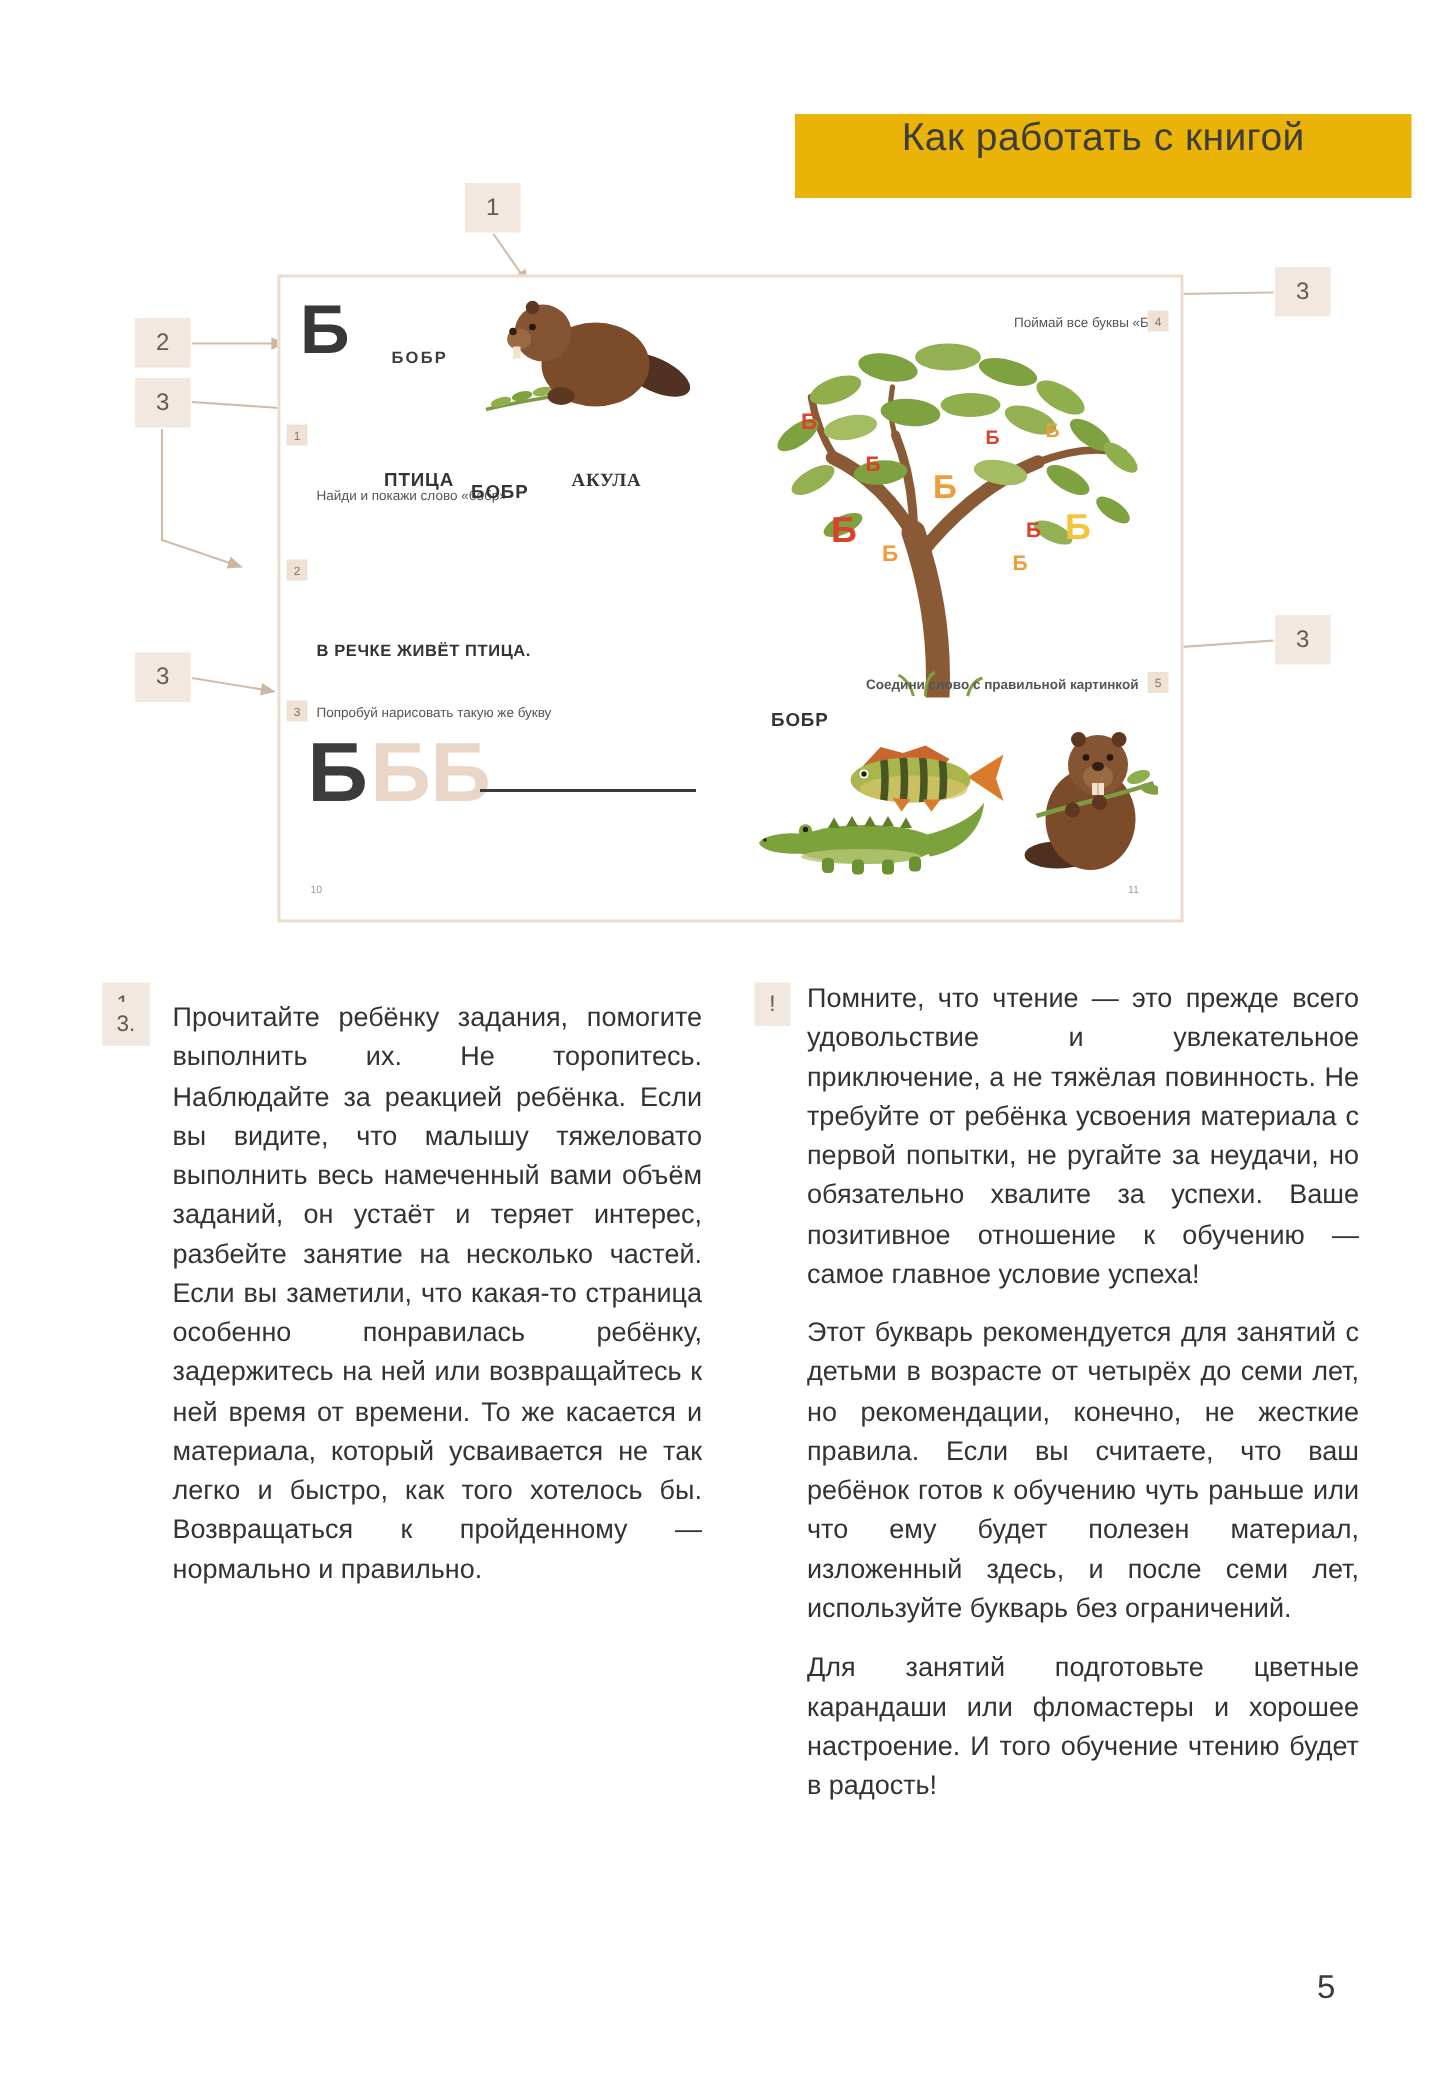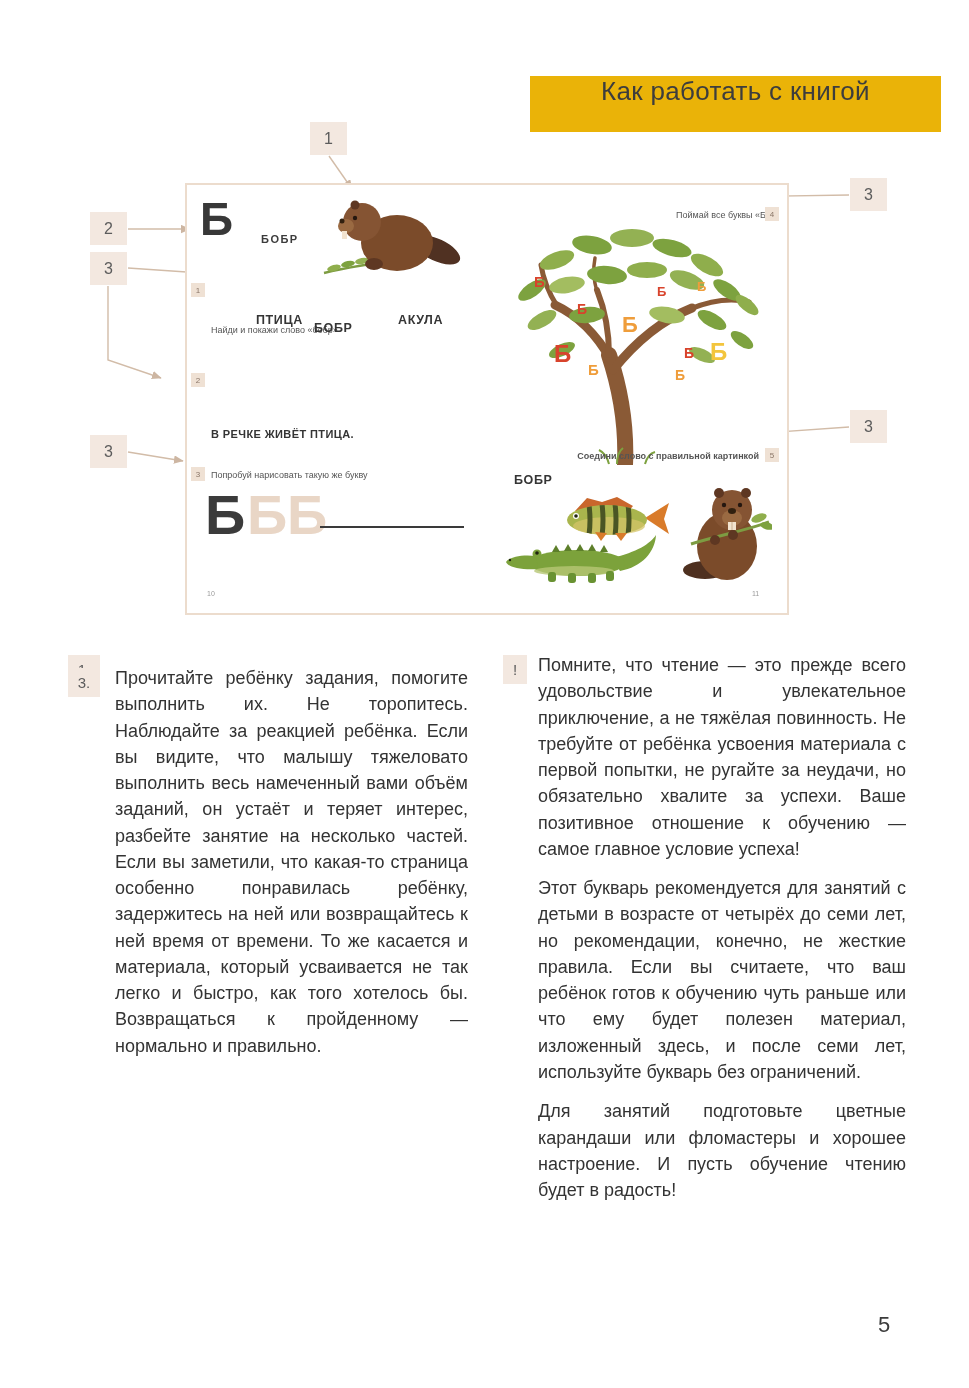--- a/index.html
+++ b/index.html
@@ -110,21 +110,21 @@
     <circle cx="20" cy="33" r="2.5" fill="#31200f"></circle>
     <rect x="20" y="43" width="5" height="8" fill="#f2e3cf"></rect>
     <ellipse cx="52" cy="76" rx="9" ry="6" fill="#5e3722"></ellipse>
   </svg>
 
   <div class="task-badge" style="left:4px; top:98px;">1</div>
   <div class="abs task-text" style="left:24px; top:100px;margin-top:39px;">Найди и покажи слово «бобр»</div>
 
   <div class="abs word-option" style="left:33px; top:128px;margin-left:36px;">ПТИЦА</div>
   <div class="abs word-option" style="left:127px; top:136px;">БОБР</div>
-  <div class="abs word-option" style="left:211px; top:128px;">АКУЛА</div>
+  <div class="abs word-option" style="left:194px; top:128px;font-family:Liberation Serif, serif;">АКУЛА</div>
 
   <div class="task-badge" style="left:4px; top:188px;">2</div>
 
   <div class="abs sentence" style="left:24px; top:243px;">В РЕЧКЕ ЖИВЁТ ПТИЦА.</div>
 
   <div class="task-badge" style="left:4px; top:282px;">3</div>
   <div class="abs task-text" style="left:24px; top:284px;">Попробуй нарисовать такую же букву</div>
 
   <div class="abs trace-letter trace-dark" style="left:18px; top:302px;">Б</div>
   <div class="abs trace-letter trace-light" style="left:60px; top:302px;">Б</div>
@@ -274,17 +274,17 @@
 
 <div class="instr-col right">
   <div class="instr-item">
     <div class="instr-badge">!</div>
     <div class="instr-text">Помните, что чтение — это прежде всего удовольствие и увлекательное приключение, а не тяжёлая повинность. Не требуйте от ребёнка усвоения материала с первой попытки, не ругайте за неудачи, но обязательно хвалите за успехи. Ваше позитивное отношение к обучению — самое главное условие успеха!</div>
   </div>
   <div class="instr-item">
     <div class="instr-text">Этот букварь рекомендуется для занятий с детьми в возрасте от четырёх до семи лет, но рекомендации, конечно, не жесткие правила. Если вы считаете, что ваш ребёнок готов к обучению чуть раньше или что ему будет полезен материал, изложенный здесь, и после семи лет, используйте букварь без ограничений.</div>
   </div>
   <div class="instr-item">
-    <div class="instr-text">Для занятий подготовьте цветные карандаши или фломастеры и хорошее настроение. И пусть обучение чтению будет в радость!</div>
+    <div class="instr-text">Для занятий подготовьте цветные карандаши или фломастеры и хорошее настроение. И того обучение чтению будет в радость!</div>
   </div>
 </div>
 
 <div class="footer-page-num">5</div>
 
 </body></html>

